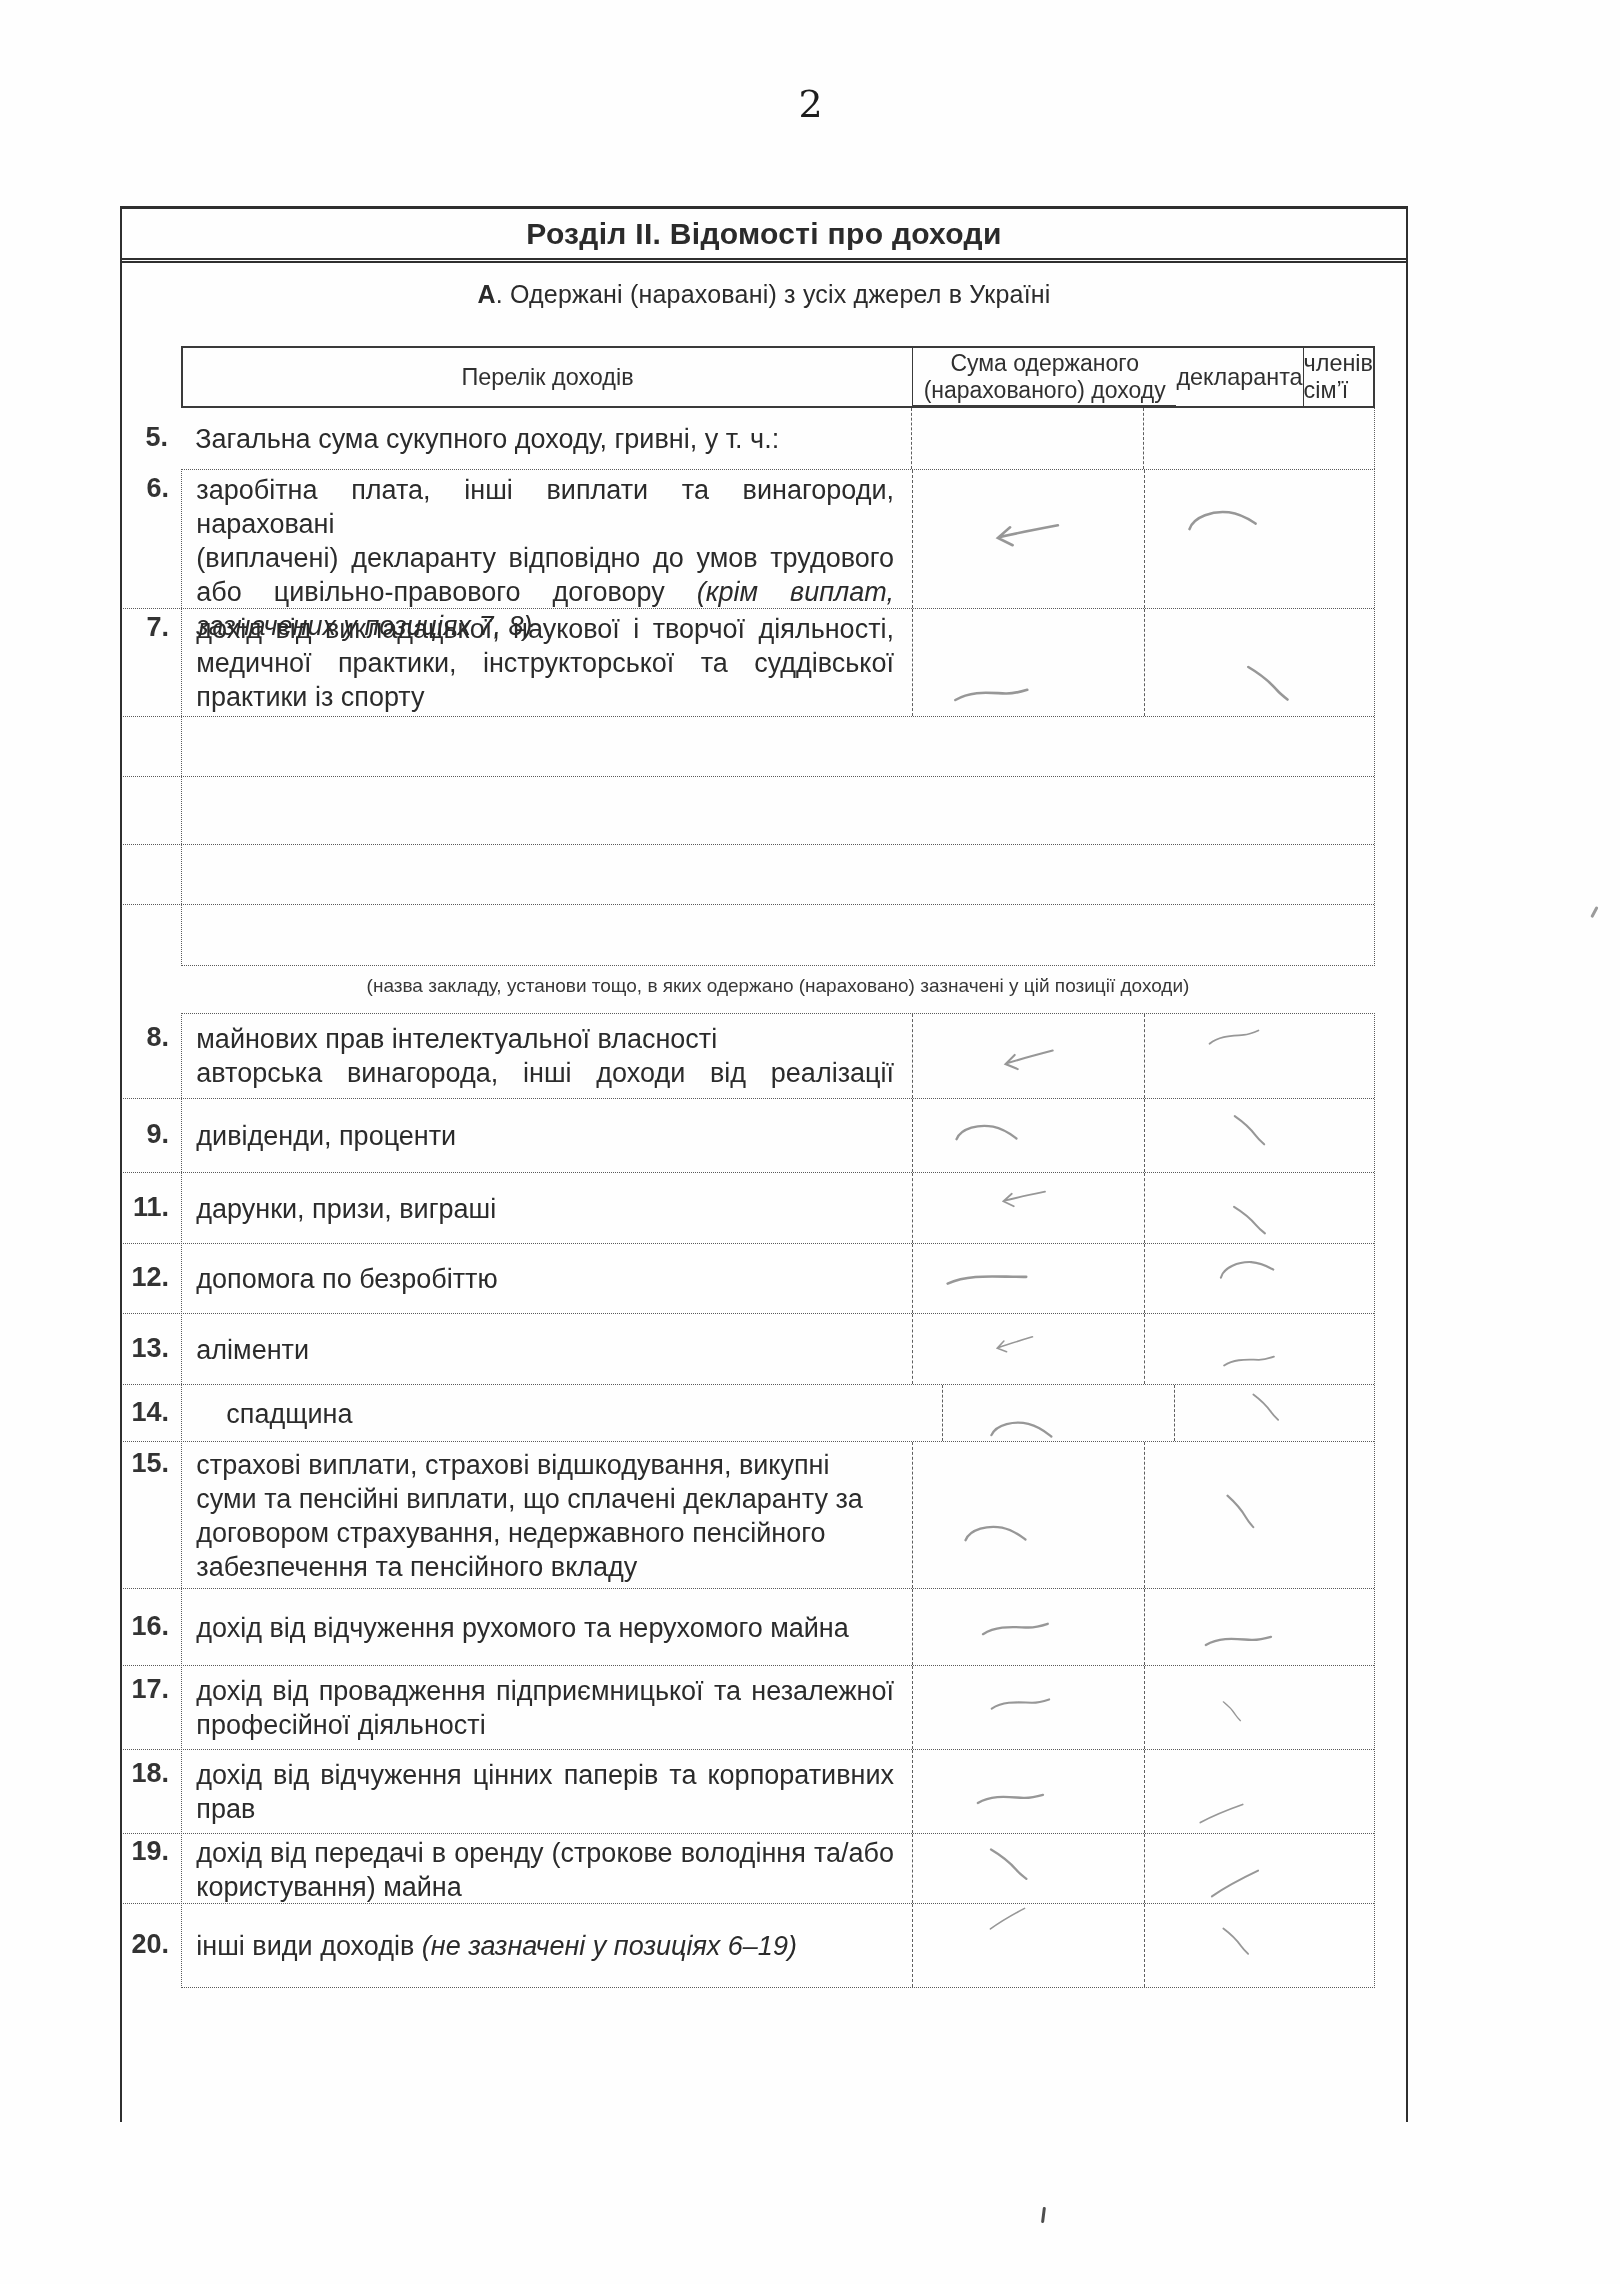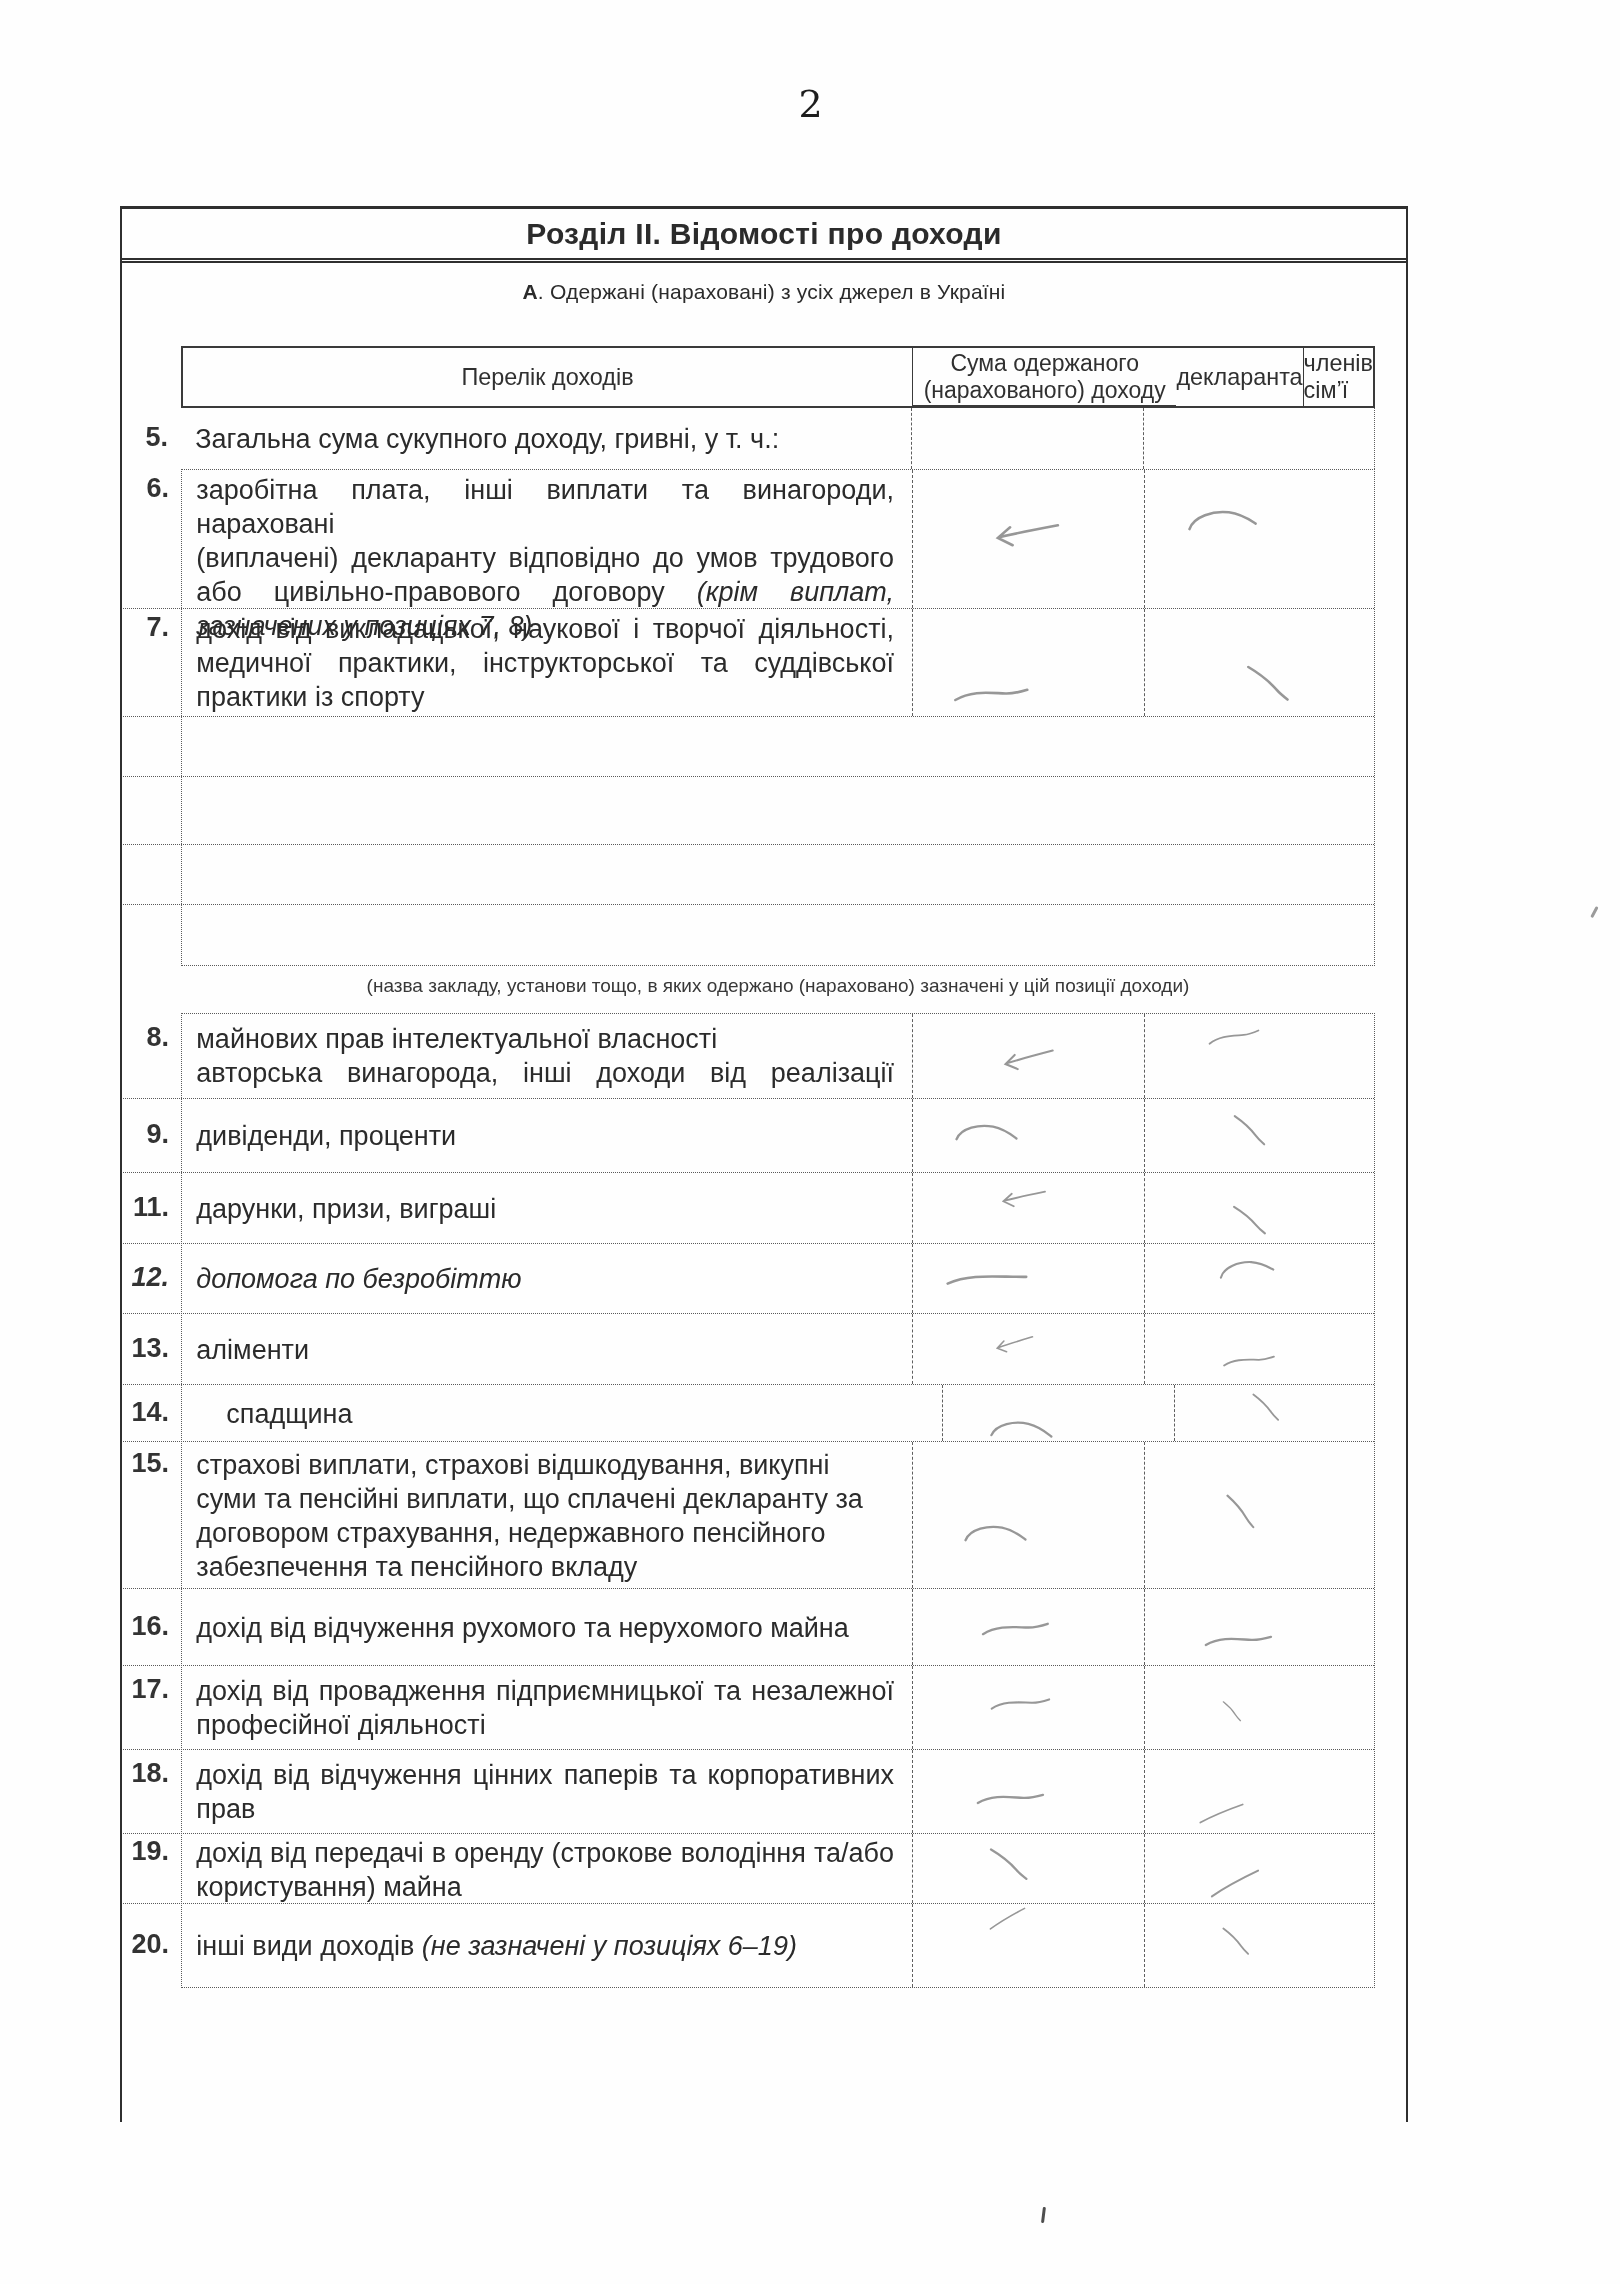--- a/index.html
+++ b/index.html
@@ -26,21 +26,21 @@
     box-sizing:border-box;
   }
   .frame-title{
     height:49px;
     border-bottom:5.8px double #2f2f2f;
     display:flex;align-items:center;justify-content:center;
     font-size:30px;font-weight:bold;letter-spacing:0.3px;
   }
   .subtitle{
     margin-top:17px;height:34px;
-    text-align:center;font-size:21px;letter-spacing:0.2px;
+    text-align:center;font-size:25px;letter-spacing:0.2px;
   }
   .subtitle b{font-weight:bold;}
   
   .theader{
     margin-left:59px;margin-top:32px;
     width:1194px;box-sizing:border-box;
     border:2.6px solid #3a3a3a;
     display:flex;
   }
   .th-list{
@@ -267,21 +267,21 @@
             </div>
             <div class="amt c3">
               <span class="mark" style="left: 69px; top: 31px; transform: rotate(5deg);">
                 <svg width="68" height="31" viewBox="0 0 130 60">
                   <path d="M36 8 C52 16, 70 28, 82 40 C88 46, 94 50, 100 54" fill="none" stroke="#6f6f6f" stroke-width="4" stroke-linecap="round" opacity="0.72"></path>
                 </svg>
               </span>
             </div>
           </div>
         </div>
-        <div class="trow" style="height: 70px; font-style: italic;">
+        <div class="trow" style="height: 70px;">
           <div class="num" style="padding-top: 18px;">12.</div>
           <div class="cells">
             <div class="desc" style="padding-top: 18px;">
               <div class="ln"><span>допомога по безробіттю</span></div>
             </div>
             <div class="amt c2">
               <span class="mark" style="left: 32px; top: 18px; transform: rotate(-3deg);">
                 <svg width="84" height="39" viewBox="0 0 130 60">
                   <path d="M4 30 C40 16, 80 24, 126 26" fill="none" stroke="#6f6f6f" stroke-width="4" stroke-linecap="round" opacity="0.72"></path>
                 </svg>

